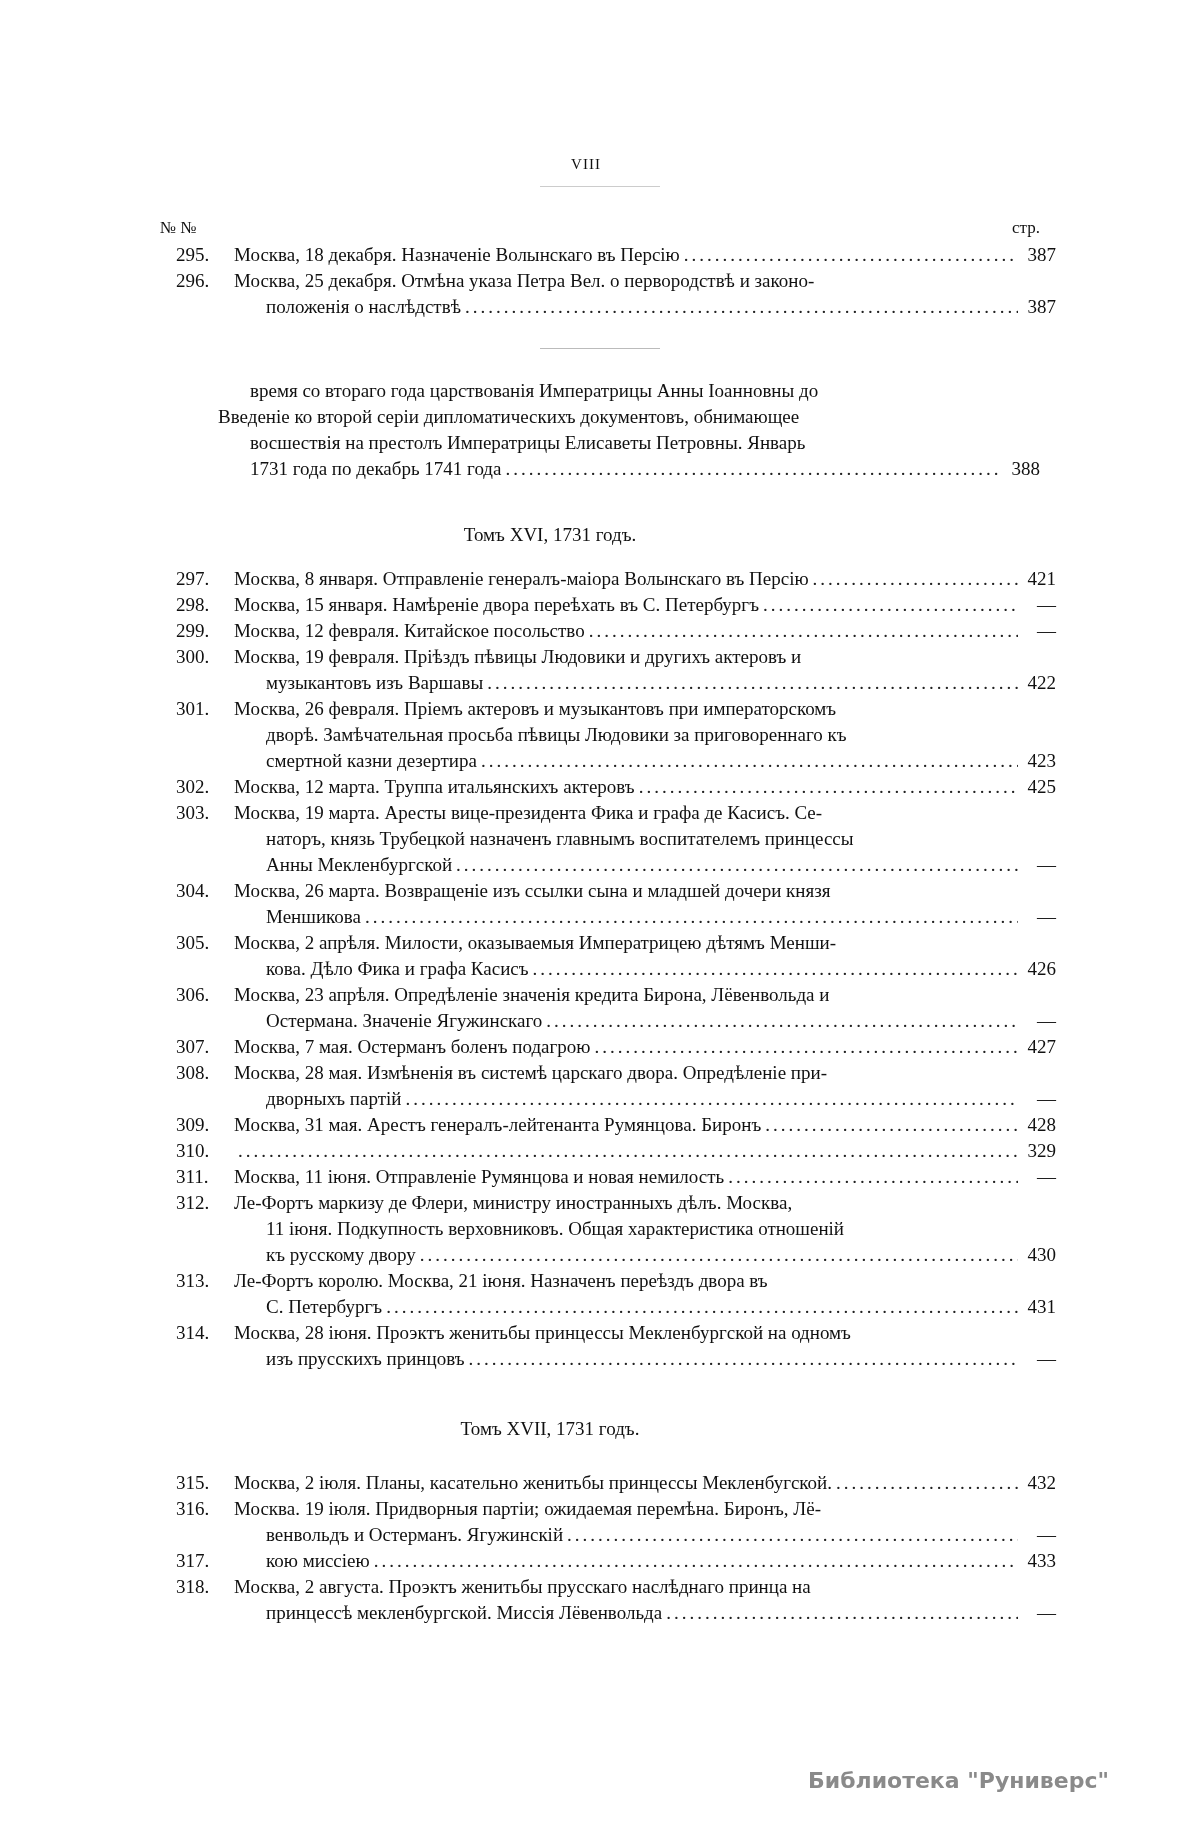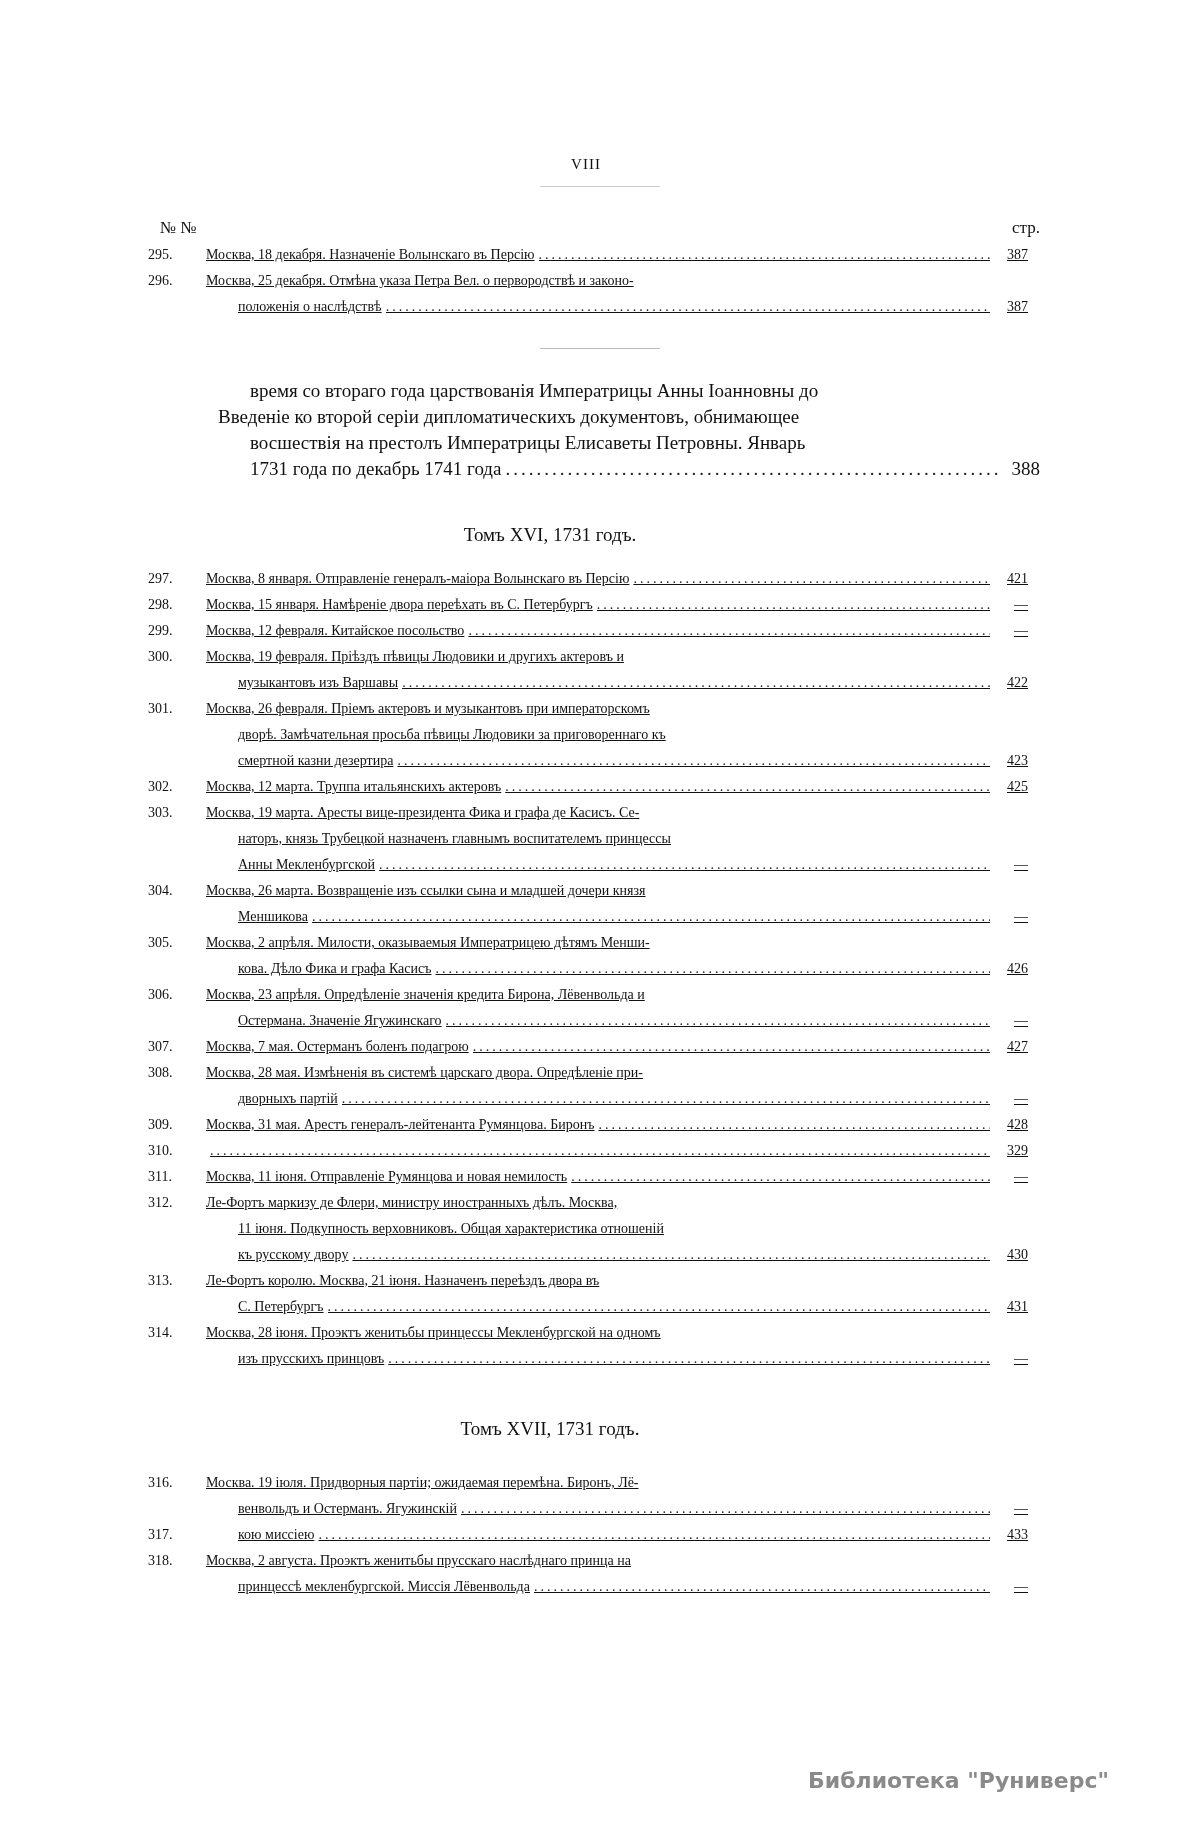--- a/index.html
+++ b/index.html
@@ -1,19 +1,19 @@
 <!DOCTYPE html>
 <html><head>
   <meta charset="utf-8">
   <style>
     html, body { margin: 0; padding: 0; background: #ffffff; }
     body { width: 1200px; height: 1835px; position: relative; overflow: hidden; font-family: "Liberation Serif", "DejaVu Serif", serif; color: #111; }
     .page-num { position: absolute; top: 156px; left: 0; width: 1172px; text-align: center; font-size: 15px; letter-spacing: 1px; }
     .page-rule { position: absolute; top: 186px; left: 540px; width: 120px; border-top: 1px solid #ccc; }
-    .block { position: absolute; left: 148px; width: 880px; font-size: 14px; line-height: 26px; text-decoration: underline; }
+    .block { position: absolute; left: 176px; width: 880px; font-size: 19px; line-height: 26px; }
     .hdr { position: absolute; top: 218px; left: 160px; width: 880px; font-size: 17px; display: flex; justify-content: space-between; }
     .entry { position: relative; }
     .entry .num { position: absolute; left: 0; top: 0; width: 54px; }
     .entry .body { margin-left: 58px; text-indent: 0; }
     .entry .line { display: block; white-space: nowrap; }
     .entry .line.cont { padding-left: 32px; }
     .line.last { display: flex; align-items: baseline; }
     .line.last .txt { white-space: nowrap; text-align: center; }
     .line.last .dots { flex: 1; overflow: hidden; white-space: nowrap; margin: 0 4px; letter-spacing: 3px; color: #222; }
     .line.last .dots::before { content: "........................................................................................................................................"; }
@@ -265,20 +265,30 @@
           <span class="dots"></span>
           <span class="pg">—</span>
         </span>
       </div>
     </div>
   </div>
 
 <div class="section-title" style="top:1418px;">Томъ XVII, 1731 годъ.</div>
 <div class="block" id="sec1" style="top:1470px;">
     <div class="entry">
+      <span class="num">315.</span>
+      <div class="body">
+        <span class="line last">
+          <span class="txt">Москва, 2 іюля. Планы, касательно женитьбы принцессы Мекленбугской.</span>
+          <span class="dots"></span>
+          <span class="pg">432</span>
+        </span>
+      </div>
+    </div>
+    <div class="entry">
       <span class="num">316.</span>
       <div class="body">
         <span class="line">Москва. 19 іюля. Придворныя партіи; ожидаемая перемѣна. Биронъ, Лё-</span>
         <span class="line cont last">
           <span class="txt">венвольдъ и Остерманъ. Ягужинскій</span>
           <span class="dots"></span>
           <span class="pg">—</span>
         </span>
       </div>
     </div>

